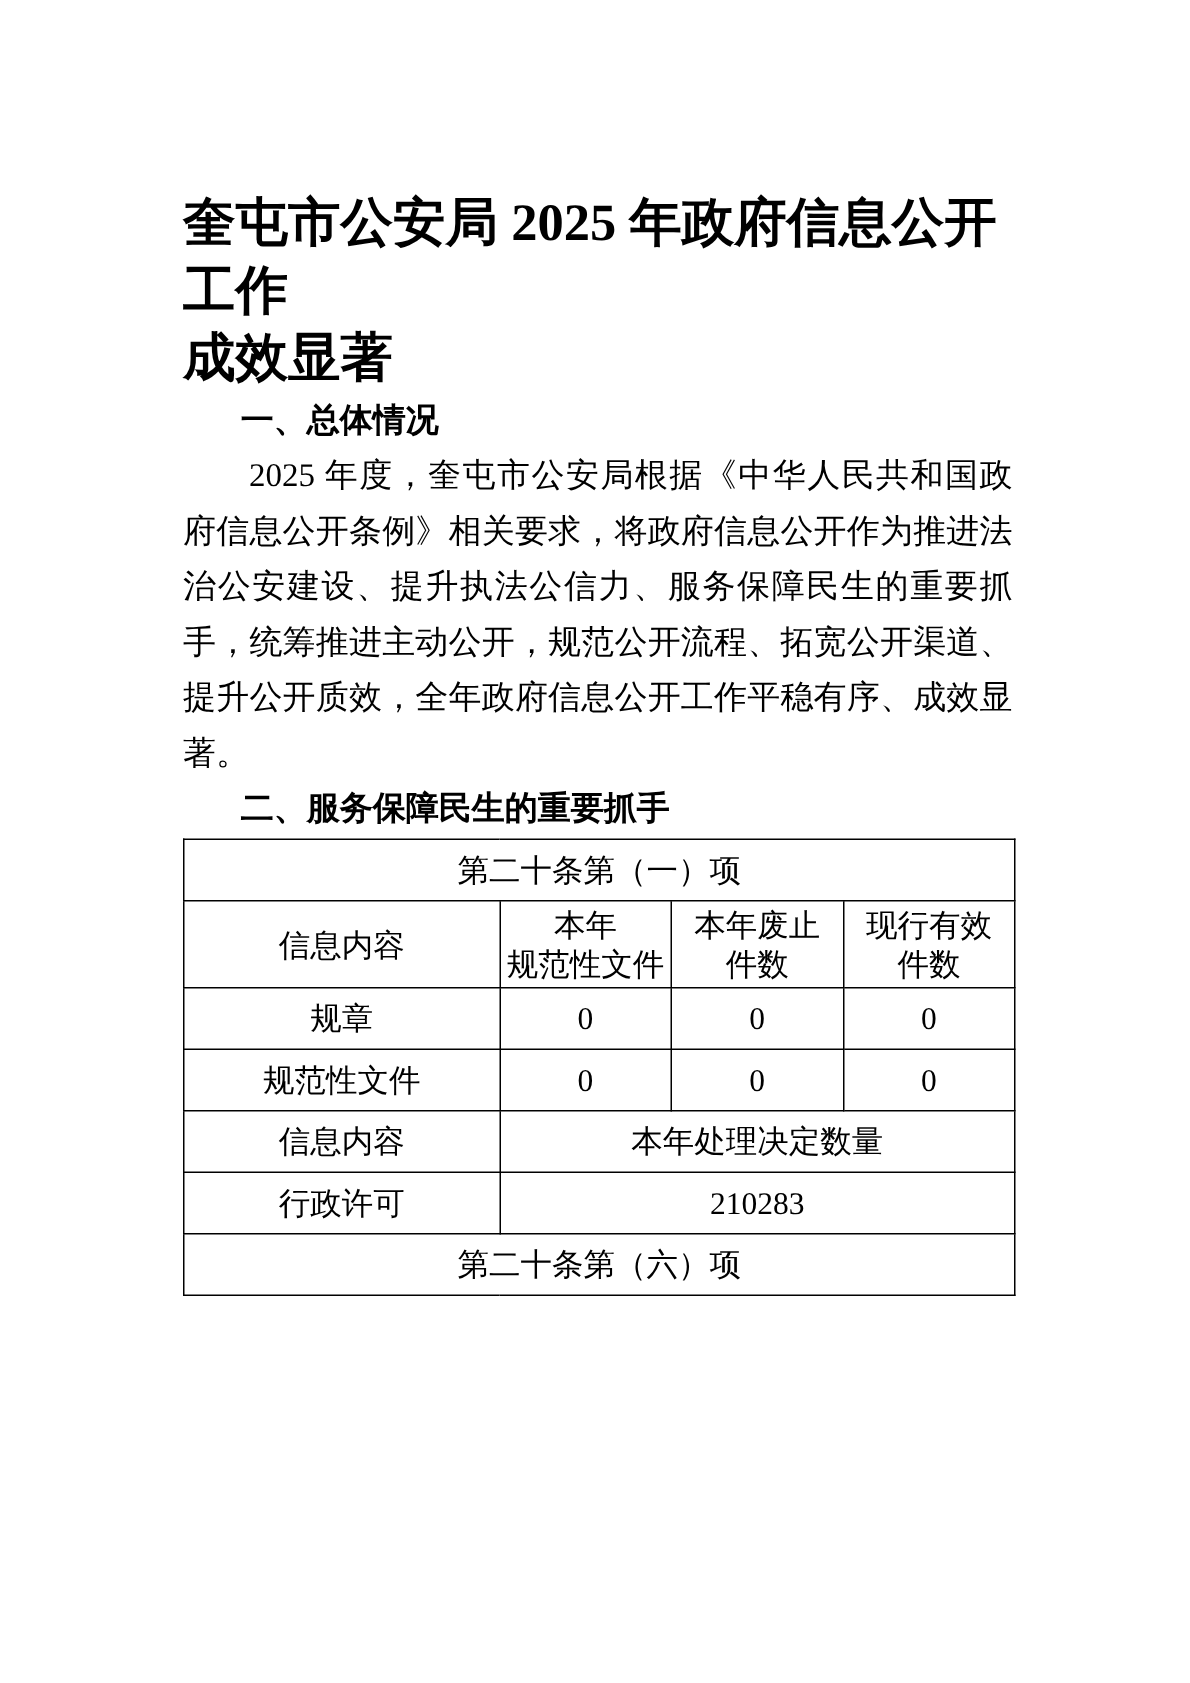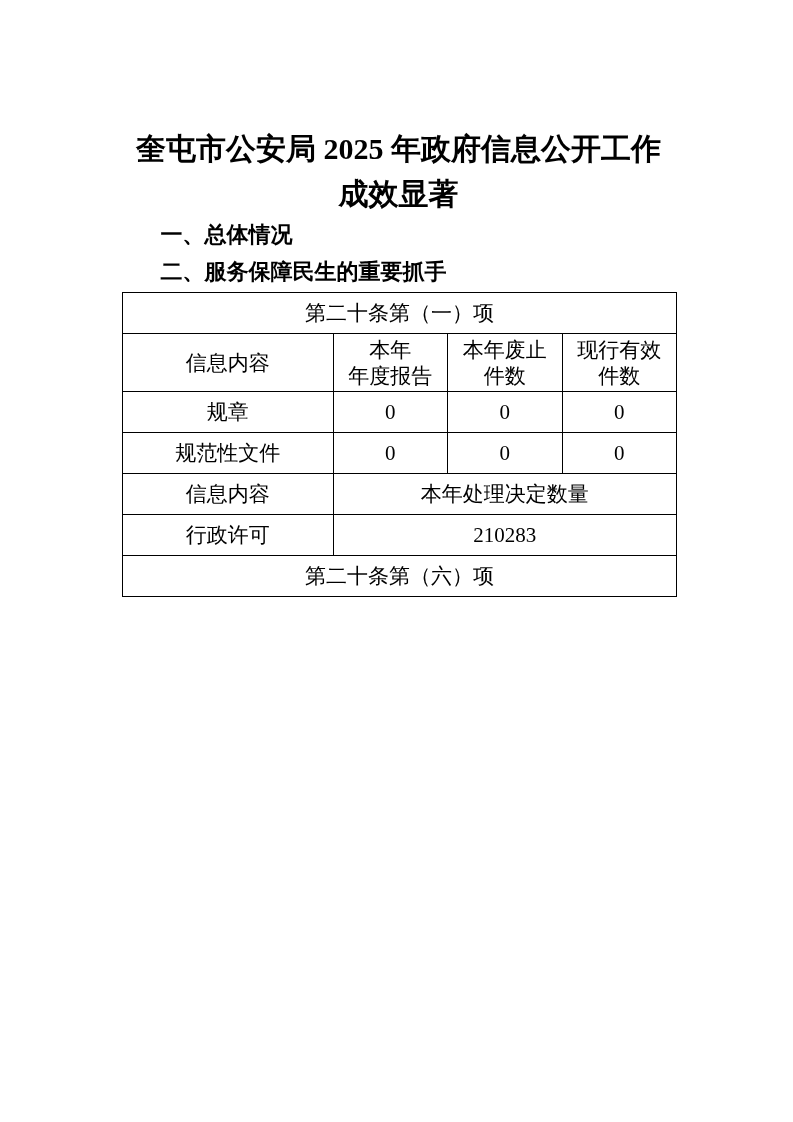--- a/index.html
+++ b/index.html
@@ -12,24 +12,23 @@
     position: relative;
     width: 793px;
     height: 1122px;
     margin: 0 auto;
     background: #ffffff;
     overflow: hidden;
     padding: 0 118px 0 122px;
   }
   .doc-title {
     margin-top: 126px;
-    font-size: 30px;
+    font-size: 35px;
     line-height: 45px;
     font-weight: bold;
-    text-align: center;
     font-family: "Liberation Serif", "DejaVu Serif", serif;
   }
   .title-line { display: block; }
   .body-para {
     font-size: 22px;
     line-height: 37px;
     text-align: justify;
     text-indent: 2em;
     text-justify: inter-ideograph;
   }
@@ -66,38 +65,39 @@
 <div class="page">
 
   <h1 class="doc-title">
     <span class="title-line">奎屯市公安局 2025 年政府信息公开工作</span>
     <span class="title-line">成效显著</span>
   </h1>
 
 
   <h2 class="section-heading">一、总体情况</h2>
 
+  <p class="body-para">2025 年度，奎屯市公安局根据《中华人民共和国政府信息公开条例》相关要求，将政府信息公开作为推进法治公安建设、提升执法公信力、服务保障民生的重要抓手，统筹推进主动公开，规范公开流程、拓宽公开渠道、提升公开质效，全年政府信息公开工作平稳有序、成效显著。</p>
 
   <h2 class="section-heading">二、服务保障民生的重要抓手</h2>
 
   <table class="info-table">
     <colgroup>
       <col class="col-label">
       <col class="col-num">
       <col class="col-num">
       <col class="col-num">
     </colgroup>
     <tbody>
       <tr class="row-single">
         <td colspan="4">第二十条第（一）项</td>
       </tr>
       <tr class="row-header">
         <td>信息内容</td>
         <td class="pre-line">本年
-年度报告</td>
+规范性文件</td>
         <td class="pre-line">本年废止
 件数</td>
         <td class="pre-line">现行有效
 件数</td>
       </tr>
       <tr class="row-single">
         <td>规章</td>
         <td>0</td>
         <td>0</td>
         <td>0</td>

